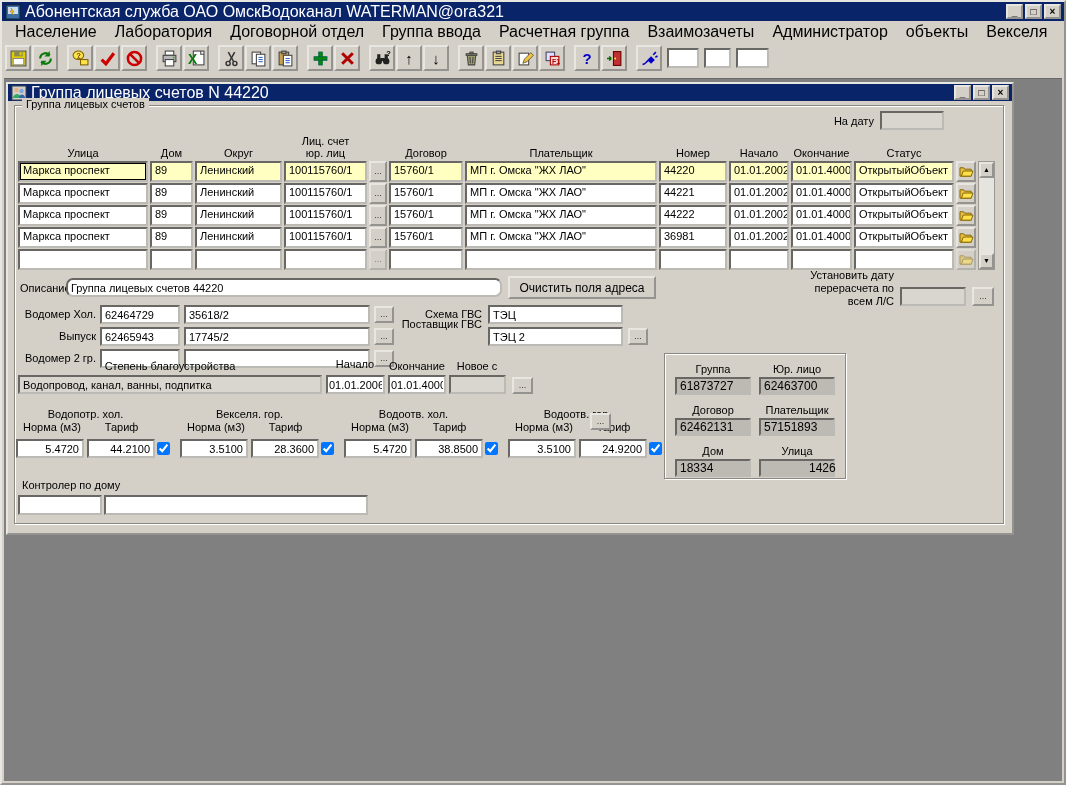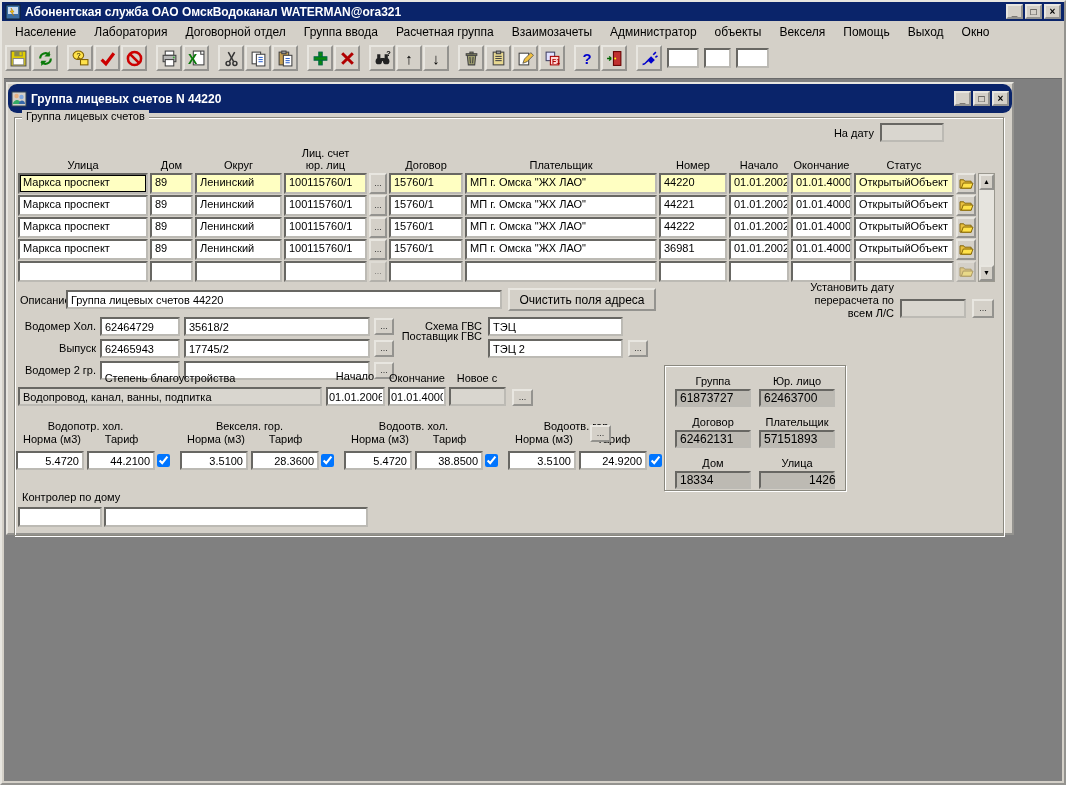--- a/index.html
+++ b/index.html
@@ -6,48 +6,48 @@
   html,body { width:1066px; height:785px; overflow:hidden; }
   body { font-family:"Liberation Sans", sans-serif; font-size:11px; color:#000; background:#d4d0c8; }
 
   .screen { position:relative; width:1066px; height:785px; background:#d4d0c8; }
   .win-main { position:absolute; inset:0; background:#d4d0c8;
               border:2px outset #e8e6e0; }
 
   
   .titlebar { height:19px; background:#0a246a; color:#fff; display:flex; align-items:center;
               padding:0 3px; gap:4px; }
-  .titlebar .title-text { font-weight:bold; font-size:12px; white-space:nowrap; flex:1;
+  .titlebar .title-text { font-weight:normal; font-size:16px; white-space:nowrap; flex:1;
               overflow:hidden; }
   .tb-btns { display:flex; gap:2px; }
   .tb-btn { width:17px; height:15px; background:#d4d0c8; border:2px outset #e8e6e0;
             font-size:10px; font-weight:bold; line-height:10px; text-align:center; cursor:default;
             font-family:"Liberation Sans",sans-serif; padding:0; }
   .app-ico { width:16px; height:16px; display:inline-flex; }
 
   
-  .menubar { height:21px; display:flex; align-items:center; font-size:12px; padding-left:4px; }
+  .menubar { height:21px; display:flex; align-items:flex-start; font-size:16px; padding-left:4px; }
   .menu-item { padding:2px 9px; white-space:nowrap; }
 
   
   .toolbar { height:32px; display:flex; align-items:center; padding:2px 3px; gap:1px; }
   .btn3d { background:#d4d0c8; border:2px outset #e8e6e0; cursor:default; }
   .tbtn { width:26px; height:26px; display:flex; align-items:center; justify-content:center; padding:0; }
   .tbtn svg { width:17px; height:17px; }
   .tsep { width:7px; height:26px; }
   .arrow-glyph { font-size:15px; font-weight:bold; line-height:15px; }
   .tool-input { height:20px; border:2px inset #bcbab4; background:#fff; margin-left:4px;
                 font-family:"Liberation Sans",sans-serif; font-size:11px; padding:0 2px; }
 
   
   .mdi { position:absolute; left:2px; right:2px; top:76px; bottom:2px; background:#808080;
          border-top:1px solid #6a6a6a; }
   .child { position:absolute; left:2px; top:3px; width:1008px; height:453px;
            background:#d4d0c8; border:2px outset #e8e6e0; }
-  .child .titlebar { height:29px;border-radius:9px; }
+  .child .titlebar { height:17px; }
   .content { position:relative; width:1004px; height:431px; font-size:11px; }
 
   .groupbox { position:absolute; left:6px; top:4px; width:990px; height:419px;
               border:1px solid #8a887f; box-shadow:1px 1px 0 #fff, inset 1px 1px 0 #fff; }
   .groupbox-label { position:absolute; left:14px; top:-3px; background:#d4d0c8; padding:0 4px; }
 
   .sunken { border:2px inset #bcbab4; background:#fff; }
   .ro-light { background:#d9d6cf; }
   .abs { position:absolute; }
   .tright { text-align:right; }
@@ -443,21 +443,21 @@
                 </button>
           </div>
         </div>
 
         <div class="vscroll">
           <button class="btn3d scroll-btn">▲</button>
           <button class="btn3d scroll-btn">▼</button>
         </div>
 
         <span class="abs" style="left:12px;top:181px;">Описание</span>
-        <input type="text" class="abs sunken" style="left: 58px; top: 177px; width: 436px; height: 19px;" value="Группа лицевых счетов 44220">
+        <input type="text" class="abs sunken" style="left: 58px; top: 177px; width: 436px; height: 19px; border-radius: 7px;" value="Группа лицевых счетов 44220">
         <button class="abs btn3d push-btn" style="left:500px;top:175px;width:148px;height:23px;">Очистить поля адреса</button>
 
         <span class="abs tright prelines" style="left:726px;top:168px;width:160px;line-height:13px;">Установить дату
 перерасчета по
 всем Л/С</span>
         <input type="text" class="abs sunken ro-light" style="left: 892px; top: 186px; width: 66px; height: 19px;" value="">
         <button class="abs btn3d dots-btn" style="left:964px;top:186px;width:22px;height:19px;">...</button>
 
         <span class="abs tright" style="left:2px;top:207px;width:86px;">Водомер Хол.</span>
         <input type="text" class="abs sunken" style="left: 92px; top: 204px; width: 80px; height: 19px;" value="62464729">

